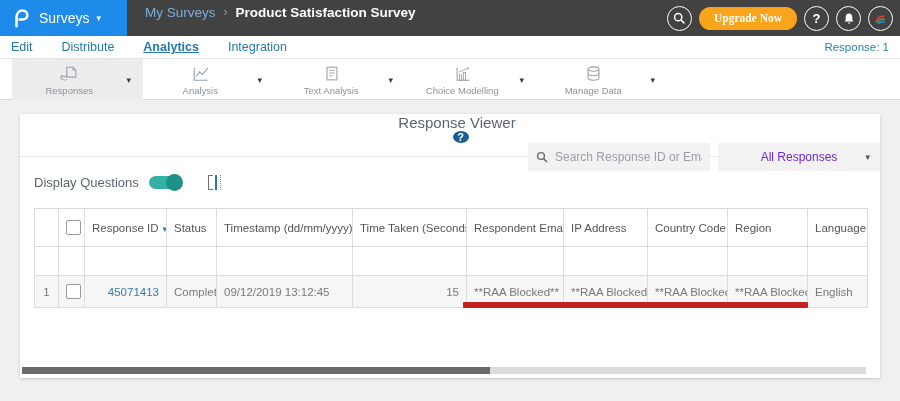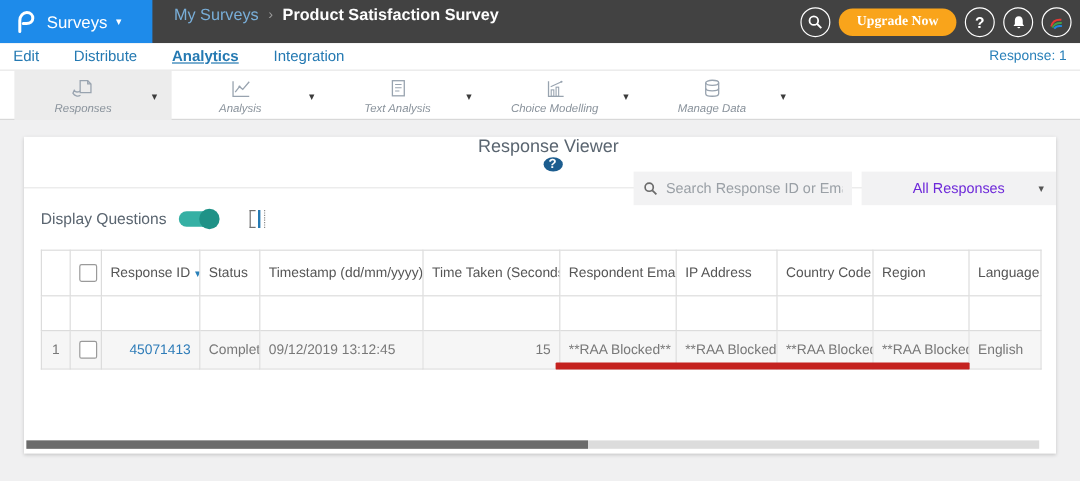--- a/index.html
+++ b/index.html
@@ -32,21 +32,21 @@
   .nav-item.active { font-weight:bold; text-decoration:underline; }
   .nav-count { position:absolute; right:11px; color:#2980b9; font-size:11.5px; }
 
   
   .toolbar { position:absolute; left:0; top:59px; width:900px; height:41px; background:#fff;
              border-bottom:1px solid #d8d8d8; display:flex; padding-left:12px; }
   .tool-item { width:131px; height:41px; display:flex; align-items:center; cursor:pointer; }
   .tool-item.active { background:#ececec; }
   .tool-btn { flex:1; display:flex; flex-direction:column; align-items:center; justify-content:center; height:100%; padding-top:2px; }
   .tool-btn svg { width:21px; height:18px; }
-  .tool-label { font-size:9.5px; color:#8a939c; margin-top:2px; white-space:nowrap;font-style:italic; }
+  .tool-label { font-size:9.5px; color:#8a939c; margin-top:2px; white-space:nowrap; }
   .tool-caret { font-size:9px; color:#3c3c3c; padding-right:12px; }
 
   
   .card { position:absolute; left:20px; top:114px; width:860px; height:264px; background:#fff;
           box-shadow:0 1px 3px rgba(0,0,0,.18); }
   .card-header { height:43px; display:flex; align-items:center; padding:0 0 0 14px;
                  border-bottom:1px solid #e8e8e8;flex-direction:column; }
   .card-title { font-size:15px; color:#5a6570; }
   .help-badge { width:16px; height:16px; border-radius:50%; background:#1c5d8f; color:#fff;
                 font-size:11px; font-weight:bold; display:flex; align-items:center;

